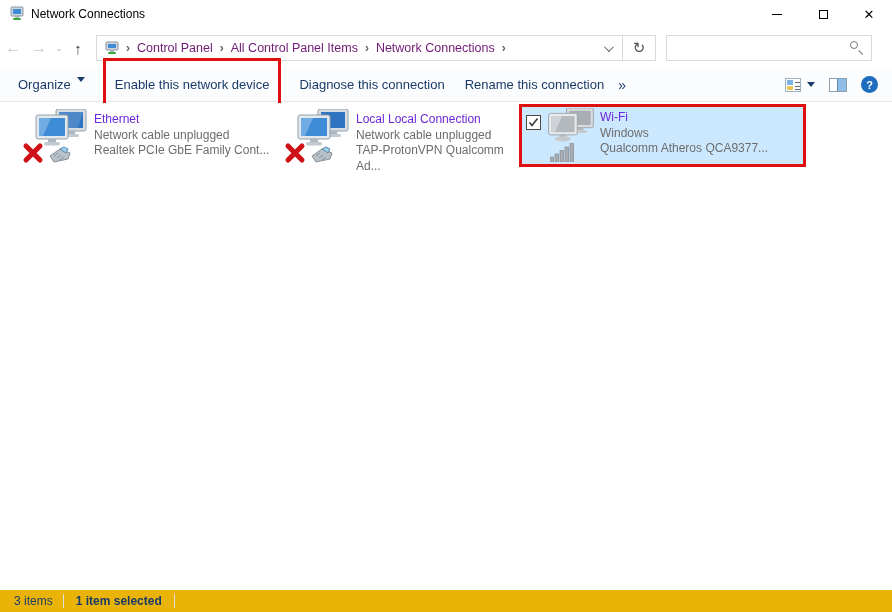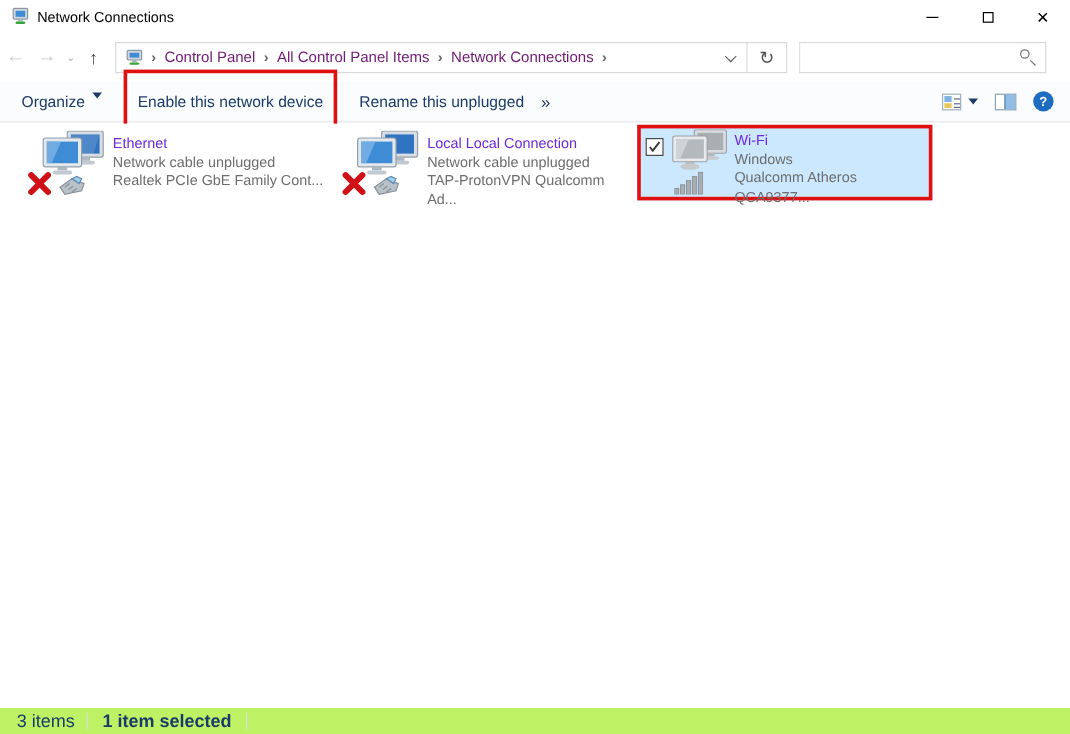--- a/index.html
+++ b/index.html
@@ -62,32 +62,32 @@
 
   
   .content{position:absolute;top:103px;left:0;right:0;bottom:22px;background:#fff;}
   .net-item{position:absolute;top:3px;height:62px;display:flex;align-items:flex-start;}
   .net-item .iconarea{position:relative;width:72px;height:60px;flex:none;}
   .net-item .textcol{padding-top:6px;line-height:15.5px;font-size:12px;}
   .net-item .iname{color:#6d28d9;}
   .net-item .istatus,.net-item .idevice{color:var(--subtle);}
   .item-1{left:22px;width:258px;}
   .item-2{left:284px;width:234px;}
-  .item-selected{left:519px;top:1px;width:246px;height:63px;background:var(--sel);border:3px solid var(--annot);margin-left:12px;}
+  .item-selected{left:519px;top:1px;width:287px;height:63px;background:var(--sel);border:3px solid var(--annot);}
   .item-selected .iconarea{width:78px;height:56px;}
   .item-selected .textcol{padding-top:3px;}
   .mon-svg{position:absolute;left:12px;top:3px;}
   .x-svg{position:absolute;left:0px;top:36px;}
   .rj45-svg{position:absolute;left:22px;top:38px;}
   .mon-gray-svg{position:absolute;left:24px;top:1px;}
   .bars-svg{position:absolute;left:28px;top:36px;}
   .checkbox{position:absolute;left:4px;top:8px;width:15px;height:15px;background:#fff;border:1px solid #494949;display:flex;align-items:center;justify-content:center;}
 
   
-  .statusbar{position:absolute;left:0;right:0;bottom:0;height:22px;background:#bef264;display:flex;align-items:center;color:var(--navy);font-size:15px;}
+  .statusbar{position:absolute;left:0;right:0;bottom:0;height:22px;background:#eab308;display:flex;align-items:center;color:var(--navy);font-size:12px;}
   .sb-cell{padding:0 10px 0 14px;}
   .sb-sep{width:0;height:14px;border-left:1px solid #dcdcdc;}
   .sb-cell2{padding:0 12px;font-weight:bold;}
 </style>
 </head>
 <body>
 
 <div class="titlebar">
   <span class="appicon">
     <svg width="16" height="16" viewBox="0 0 16 16">
@@ -150,21 +150,22 @@
 </div>
 
 <div class="toolbar">
   <span class="tb-item tb-organize">
     <span>Organize</span>
     <span class="tri-down"></span>
   </span>
   <span class="annot-wrap">
     <span>Enable this network device</span>
   </span>
-  <span class="tb-item">Rename this unplugged</span>
+  <span class="tb-item">Diagnose this connection</span>
+  <span class="tb-item">Rename this connection</span>
   <span class="tb-item tb-overflow">»</span>
 
   <span class="tb-right">
     <span class="views-group">
       <span class="views-icon">
         <span class="thumb"></span>
           <span class="thumb2"></span>
         <span class="l1"></span>
           <span class="l2"></span>
           <span class="l3"></span>

